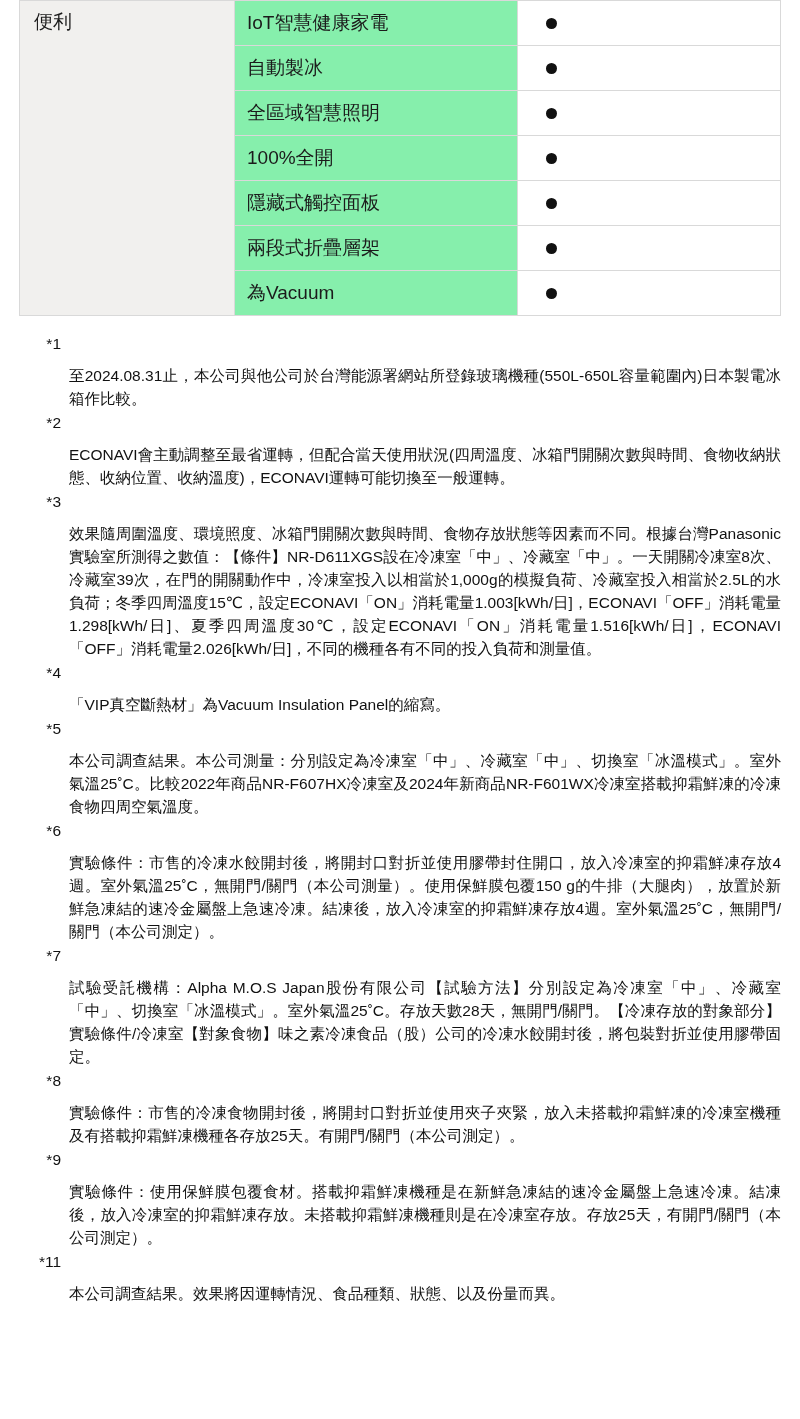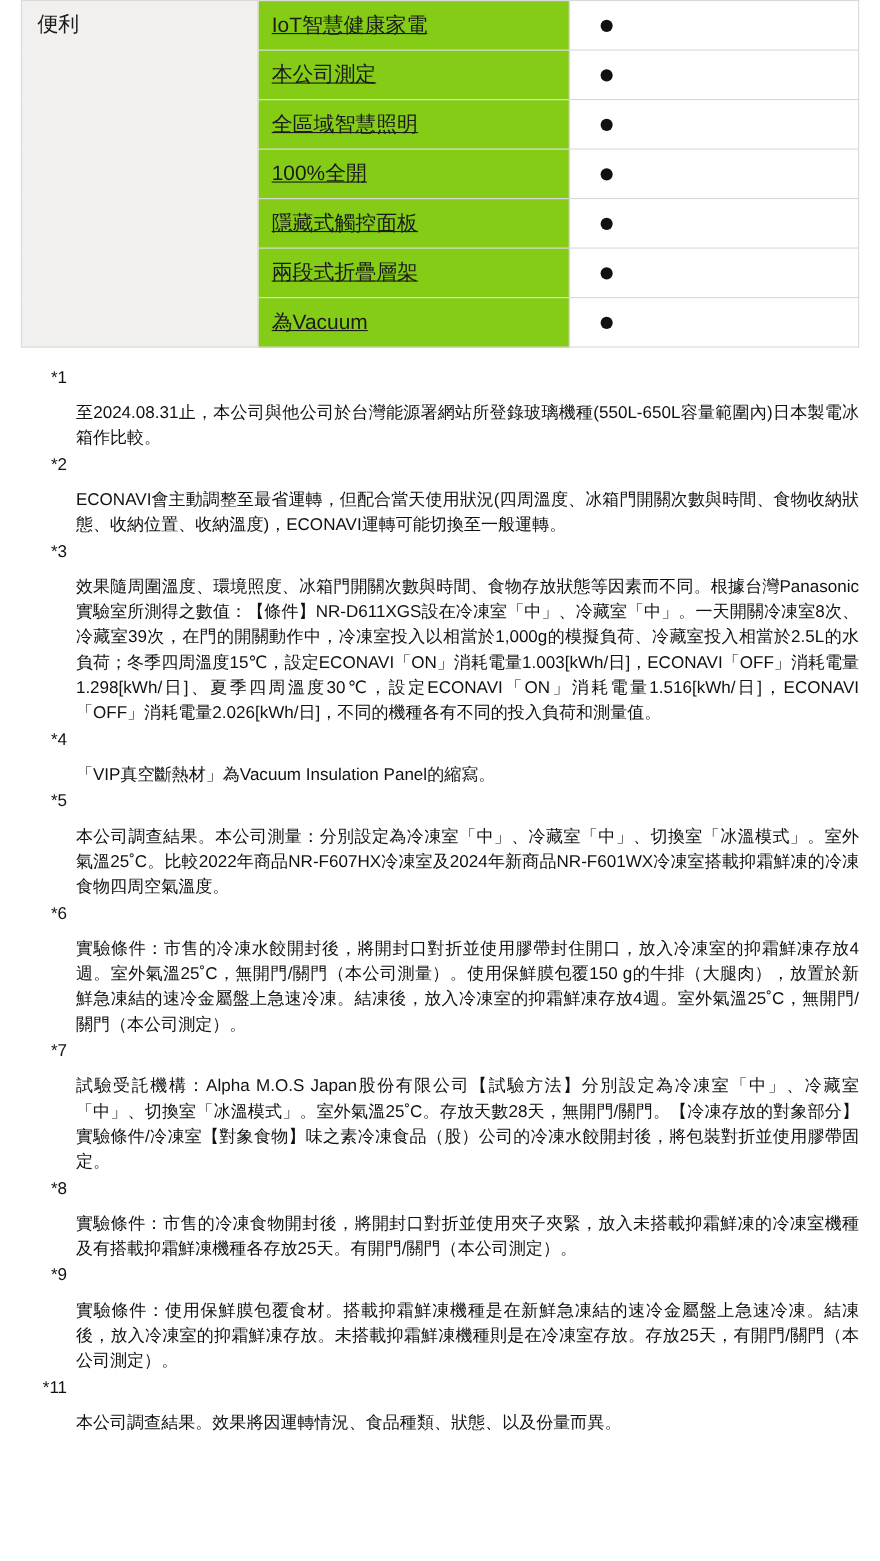--- a/index.html
+++ b/index.html
@@ -38,26 +38,25 @@
     padding: 0 0 0 14px !important;
     vertical-align: top !important;
     color: #1b1b1b;
   }
   .cat-cell .cat-label {
     display: block;
     padding-top: 8px;
   }
   .name-cell {
     width: 270px;
-    background: #84cc16;
+    background: #86efac;
     font-size: 19px;
     height: 44px;
     padding: 0 0 0 12px !important;
     color: #1b1b1b;
-    text-decoration: underline;
   }
   .mark-cell {
     background: #ffffff;
     padding-left: 28px !important;
     font-size: 17px;
     line-height: 1;
     color: #111111;
   }
   .dot {
     display: inline-block;
@@ -106,21 +105,21 @@
   <table class="feature-table">
     <tbody>
       <tr>
         <td class="cat-cell" rowspan="7">
           <span class="cat-label">便利</span>
         </td>
         <td class="name-cell">IoT智慧健康家電</td>
         <td class="mark-cell"><span class="dot"></span></td>
       </tr>
       <tr>
-        <td class="name-cell">本公司測定</td>
+        <td class="name-cell">自動製冰</td>
         <td class="mark-cell"><span class="dot"></span></td>
       </tr>
       <tr>
         <td class="name-cell">全區域智慧照明</td>
         <td class="mark-cell"><span class="dot"></span></td>
       </tr>
       <tr>
         <td class="name-cell">100%全開</td>
         <td class="mark-cell"><span class="dot"></span></td>
       </tr>

